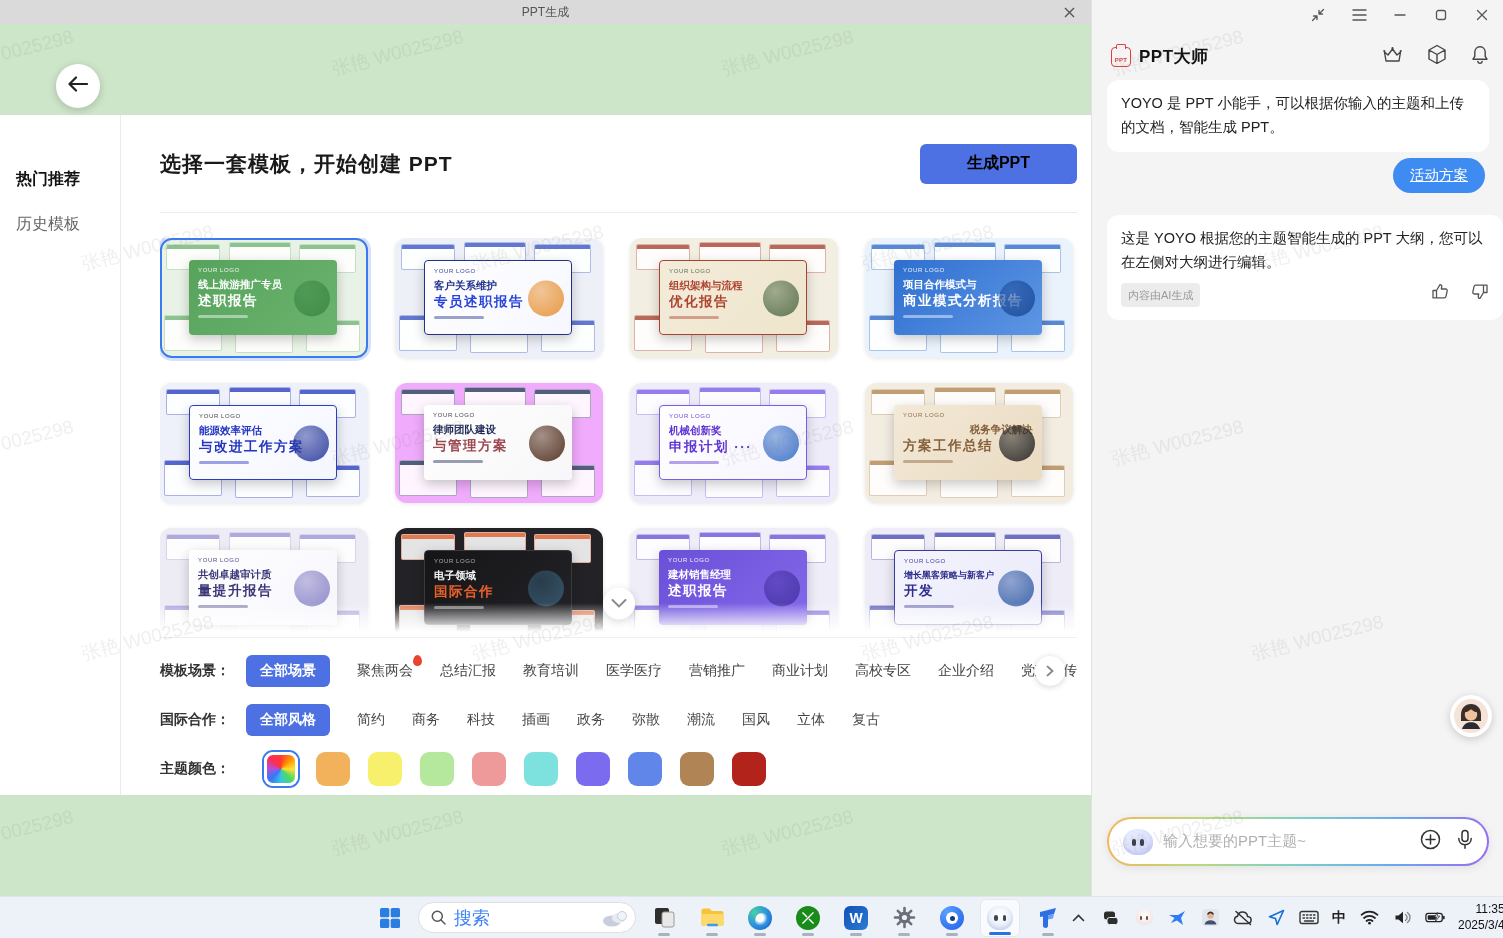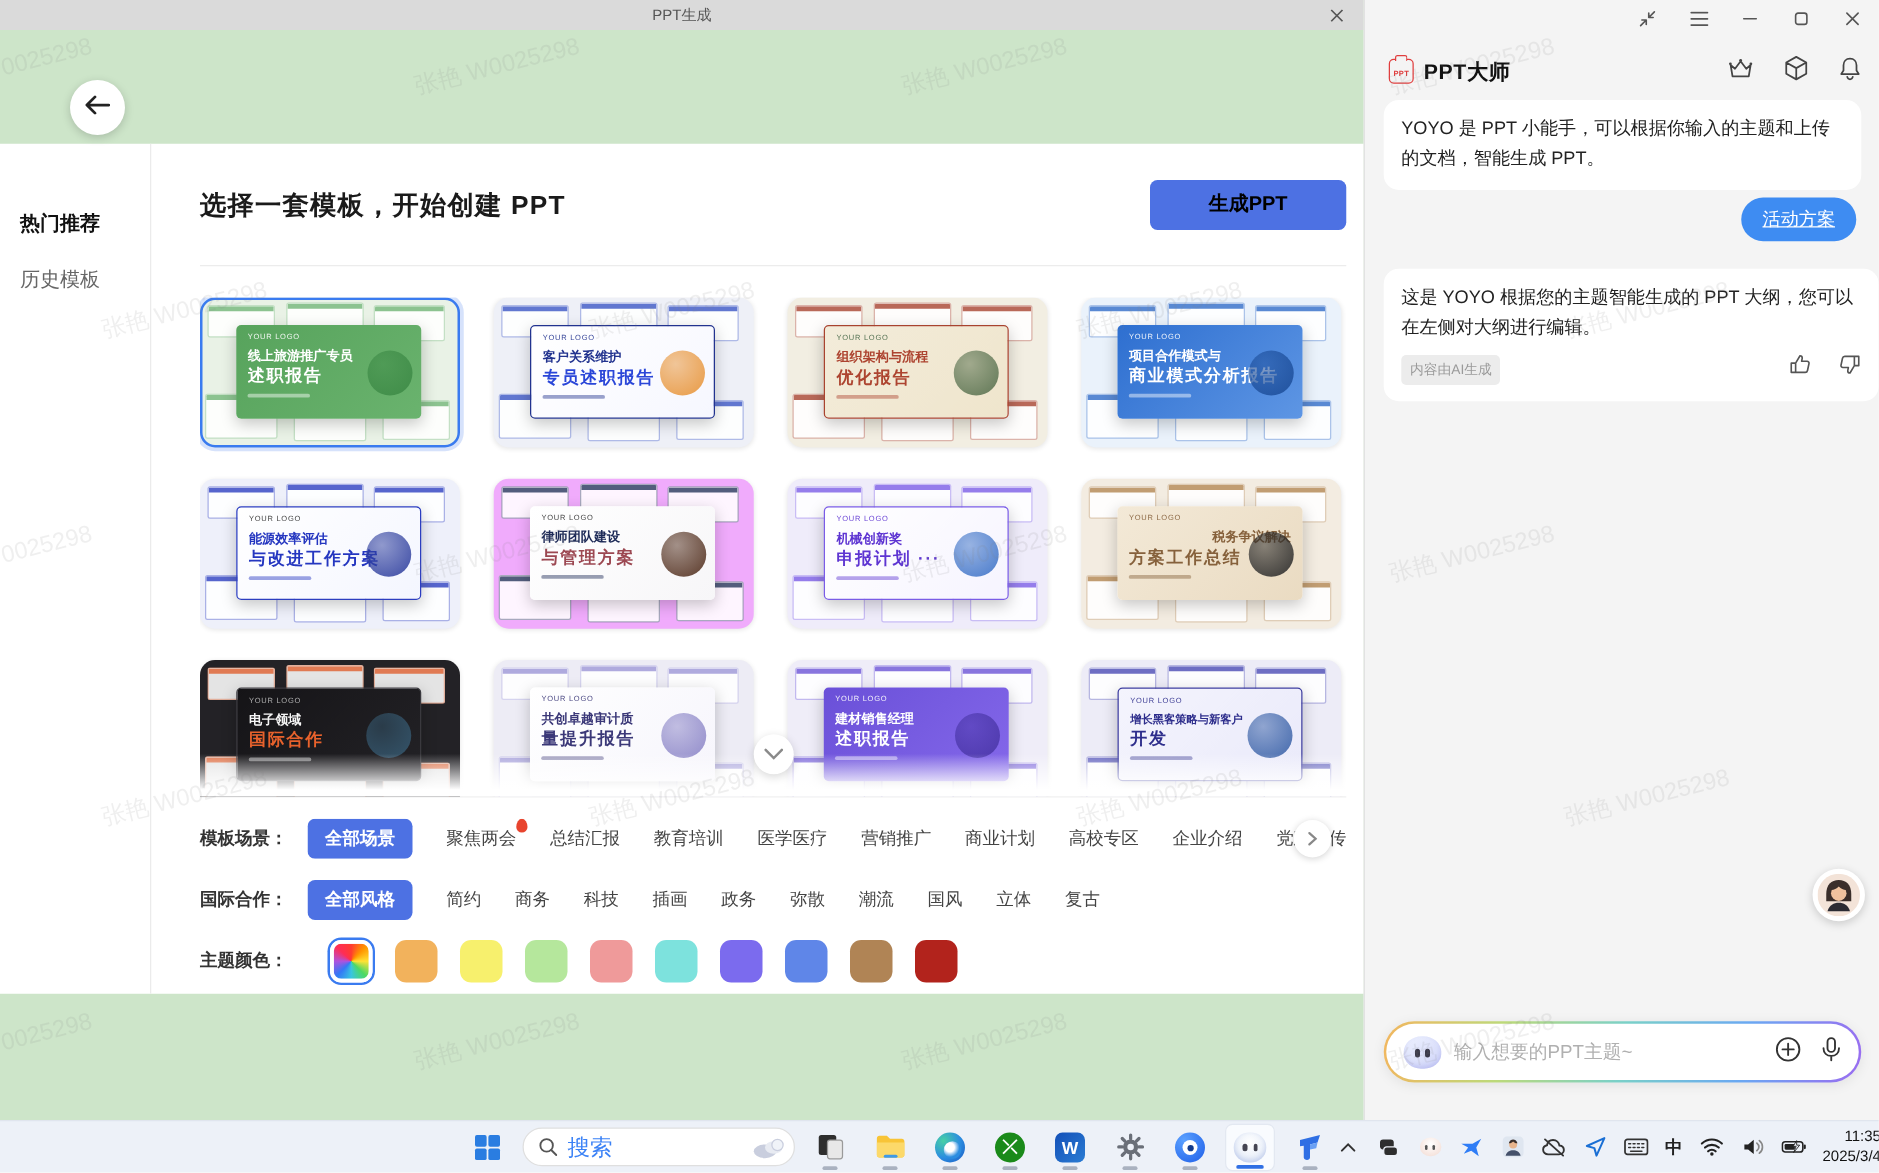--- a/index.html
+++ b/index.html
@@ -341,20 +341,47 @@
                   <div class="tbar" style="background: rgba(178, 133, 79, 0.8);"></div>
                 </div>
                 <div class="cover" style="background: linear-gradient(135deg, rgb(243, 233, 215), rgb(234, 219, 194));">
                   <div class="logo" style="color: rgb(134, 97, 60);">YOUR LOGO</div>
                   <div class="l1" style="color: rgb(134, 97, 60); text-align: right;">税务争议解决</div>
                   <div class="l2" style="color: rgb(134, 97, 60);">方案工作总结</div>
                   <div class="sub" style="background: rgb(134, 97, 60);"></div>
                   <div class="photo" style="background: radial-gradient(circle at 35% 30%, rgba(43, 43, 43, 0.55), rgb(43, 43, 43));"></div>
                 </div>
               </div>
+              <div class="tpl" style="background: rgb(237, 236, 245);">
+                <div class="tile" style="left: 3%; top: 5%; width: 26%; height: 22%; border: 1px solid rgba(155, 149, 214, 0.4);">
+                  <div class="tbar" style="background: rgba(155, 149, 214, 0.8);"></div>
+                </div>
+                <div class="tile" style="left: 33%; top: 3%; width: 30%; height: 19%; border: 1px solid rgba(155, 149, 214, 0.4);">
+                  <div class="tbar" style="background: rgba(155, 149, 214, 0.8);"></div>
+                </div>
+                <div class="tile" style="left: 67%; top: 5%; width: 27%; height: 24%; border: 1px solid rgba(155, 149, 214, 0.4);">
+                  <div class="tbar" style="background: rgba(155, 149, 214, 0.8);"></div>
+                </div>
+                <div class="tile" style="left: 2%; top: 64%; width: 28%; height: 30%; border: 1px solid rgba(155, 149, 214, 0.4);">
+                  <div class="tbar" style="background: rgba(155, 149, 214, 0.8);"></div>
+                </div>
+                <div class="tile" style="left: 36%; top: 74%; width: 28%; height: 22%; border: 1px solid rgba(155, 149, 214, 0.4);">
+                  <div class="tbar" style="background: rgba(155, 149, 214, 0.8);"></div>
+                </div>
+                <div class="tile" style="left: 70%; top: 68%; width: 26%; height: 27%; border: 1px solid rgba(155, 149, 214, 0.4);">
+                  <div class="tbar" style="background: rgba(155, 149, 214, 0.8);"></div>
+                </div>
+                <div class="cover" style="background: linear-gradient(135deg, rgb(255, 255, 255), rgb(246, 245, 252));">
+                  <div class="logo" style="color: rgb(59, 56, 120);">YOUR LOGO</div>
+                  <div class="l1" style="color: rgb(59, 56, 120);">共创卓越审计质</div>
+                  <div class="l2" style="color: rgb(59, 56, 120);">量提升报告</div>
+                  <div class="sub" style="background: rgb(59, 56, 120);"></div>
+                  <div class="photo" style="background: radial-gradient(circle at 35% 30%, rgba(141, 135, 200, 0.55), rgb(141, 135, 200));"></div>
+                </div>
+              </div>
               <div class="tpl" style="background: rgb(35, 34, 38);">
                 <div class="tile" style="left: 3%; top: 5%; width: 26%; height: 22%; border: 1px solid rgba(222, 95, 46, 0.4);">
                   <div class="tbar" style="background: rgba(222, 95, 46, 0.8);"></div>
                 </div>
                 <div class="tile" style="left: 33%; top: 3%; width: 30%; height: 19%; border: 1px solid rgba(222, 95, 46, 0.4);">
                   <div class="tbar" style="background: rgba(222, 95, 46, 0.8);"></div>
                 </div>
                 <div class="tile" style="left: 67%; top: 5%; width: 27%; height: 24%; border: 1px solid rgba(222, 95, 46, 0.4);">
                   <div class="tbar" style="background: rgba(222, 95, 46, 0.8);"></div>
                 </div>
@@ -366,47 +393,20 @@
                 </div>
                 <div class="tile" style="left: 70%; top: 68%; width: 26%; height: 27%; border: 1px solid rgba(222, 95, 46, 0.4);">
                   <div class="tbar" style="background: rgba(222, 95, 46, 0.8);"></div>
                 </div>
                 <div class="cover" style="background: linear-gradient(135deg, rgb(21, 20, 23), rgb(35, 34, 38)); border: 1.5px solid rgb(58, 57, 62);">
                   <div class="logo" style="color: rgb(187, 187, 187);">YOUR LOGO</div>
                   <div class="l1" style="color: rgb(245, 245, 245);">电子领域</div>
                   <div class="l2" style="color: rgb(232, 98, 44);">国际合作</div>
                   <div class="sub" style="background: rgb(245, 245, 245);"></div>
                   <div class="photo" style="background: radial-gradient(circle at 35% 30%, rgba(53, 87, 110, 0.55), rgb(53, 87, 110));"></div>
-                </div>
-              </div>
-              <div class="tpl" style="background: rgb(237, 236, 245);">
-                <div class="tile" style="left: 3%; top: 5%; width: 26%; height: 22%; border: 1px solid rgba(155, 149, 214, 0.4);">
-                  <div class="tbar" style="background: rgba(155, 149, 214, 0.8);"></div>
-                </div>
-                <div class="tile" style="left: 33%; top: 3%; width: 30%; height: 19%; border: 1px solid rgba(155, 149, 214, 0.4);">
-                  <div class="tbar" style="background: rgba(155, 149, 214, 0.8);"></div>
-                </div>
-                <div class="tile" style="left: 67%; top: 5%; width: 27%; height: 24%; border: 1px solid rgba(155, 149, 214, 0.4);">
-                  <div class="tbar" style="background: rgba(155, 149, 214, 0.8);"></div>
-                </div>
-                <div class="tile" style="left: 2%; top: 64%; width: 28%; height: 30%; border: 1px solid rgba(155, 149, 214, 0.4);">
-                  <div class="tbar" style="background: rgba(155, 149, 214, 0.8);"></div>
-                </div>
-                <div class="tile" style="left: 36%; top: 74%; width: 28%; height: 22%; border: 1px solid rgba(155, 149, 214, 0.4);">
-                  <div class="tbar" style="background: rgba(155, 149, 214, 0.8);"></div>
-                </div>
-                <div class="tile" style="left: 70%; top: 68%; width: 26%; height: 27%; border: 1px solid rgba(155, 149, 214, 0.4);">
-                  <div class="tbar" style="background: rgba(155, 149, 214, 0.8);"></div>
-                </div>
-                <div class="cover" style="background: linear-gradient(135deg, rgb(255, 255, 255), rgb(246, 245, 252));">
-                  <div class="logo" style="color: rgb(59, 56, 120);">YOUR LOGO</div>
-                  <div class="l1" style="color: rgb(59, 56, 120);">共创卓越审计质</div>
-                  <div class="l2" style="color: rgb(59, 56, 120);">量提升报告</div>
-                  <div class="sub" style="background: rgb(59, 56, 120);"></div>
-                  <div class="photo" style="background: radial-gradient(circle at 35% 30%, rgba(141, 135, 200, 0.55), rgb(141, 135, 200));"></div>
                 </div>
               </div>
               <div class="tpl" style="background: rgb(239, 237, 248);">
                 <div class="tile" style="left: 3%; top: 5%; width: 26%; height: 22%; border: 1px solid rgba(106, 83, 214, 0.4);">
                   <div class="tbar" style="background: rgba(106, 83, 214, 0.8);"></div>
                 </div>
                 <div class="tile" style="left: 33%; top: 3%; width: 30%; height: 19%; border: 1px solid rgba(106, 83, 214, 0.4);">
                   <div class="tbar" style="background: rgba(106, 83, 214, 0.8);"></div>
                 </div>
                 <div class="tile" style="left: 67%; top: 5%; width: 27%; height: 24%; border: 1px solid rgba(106, 83, 214, 0.4);">

